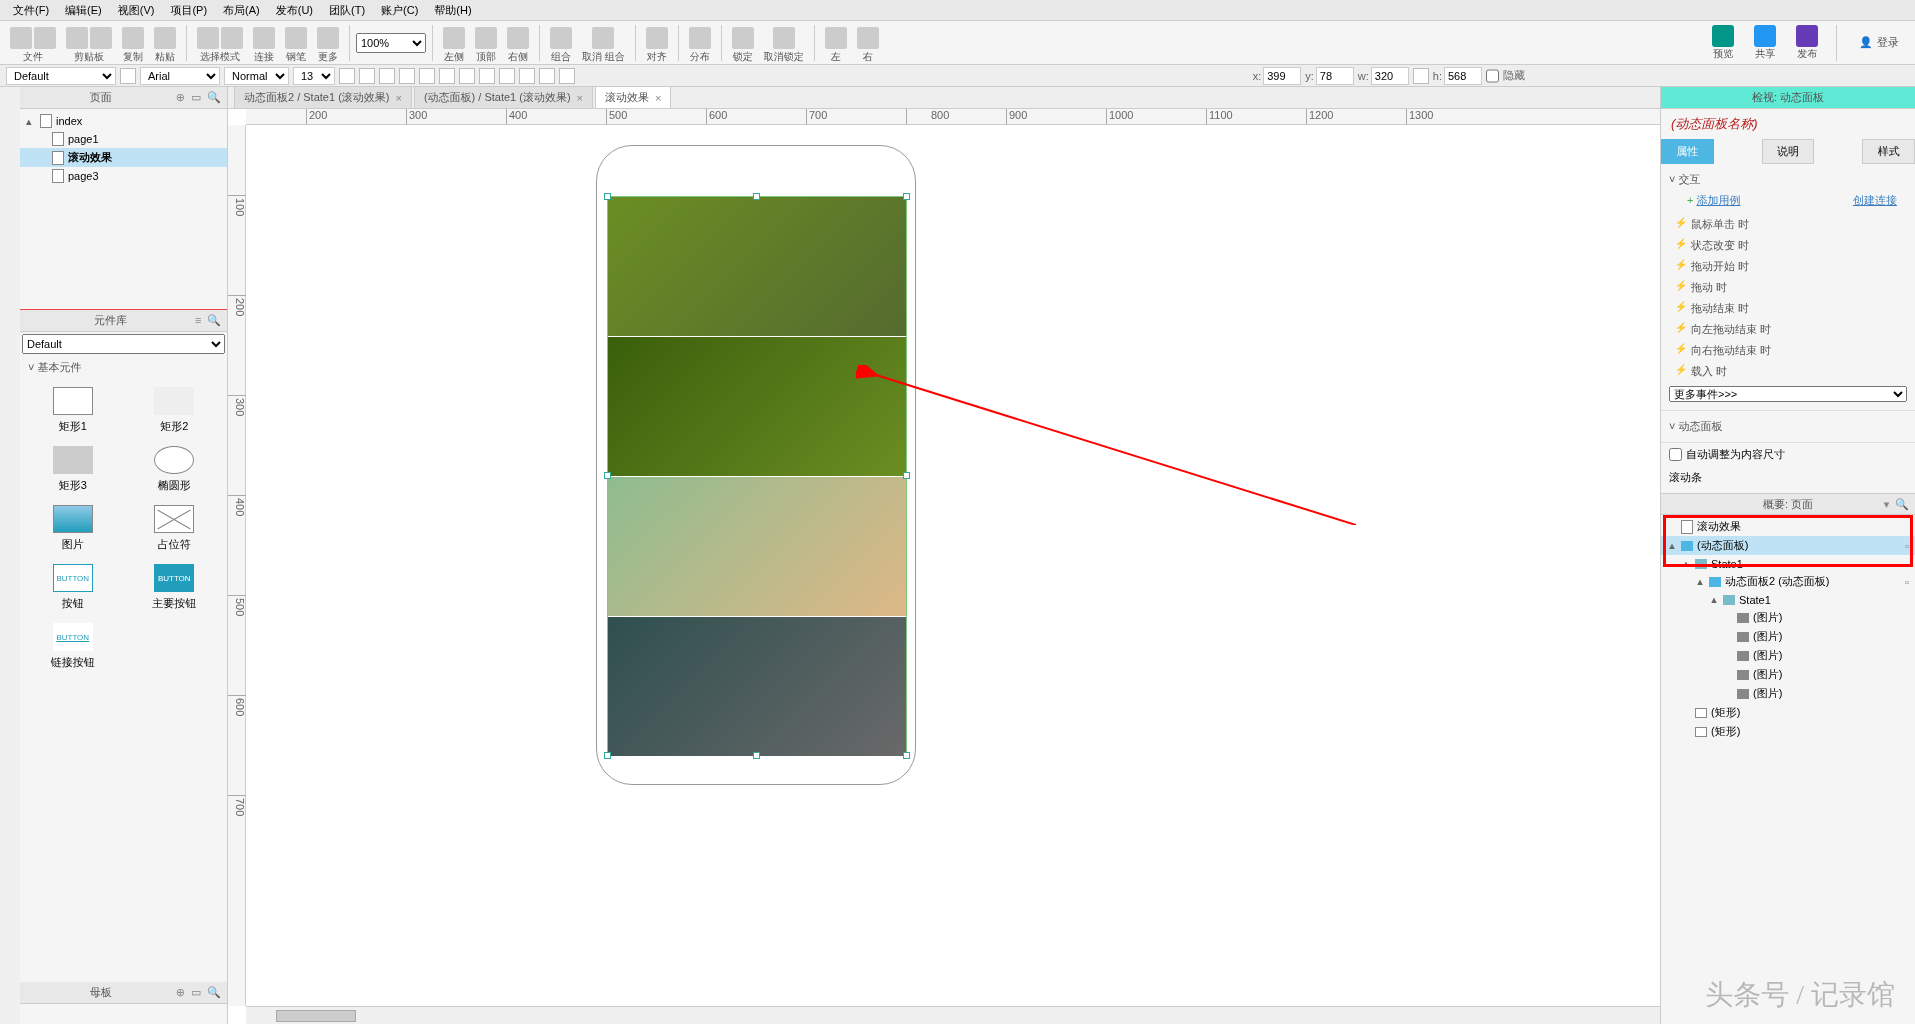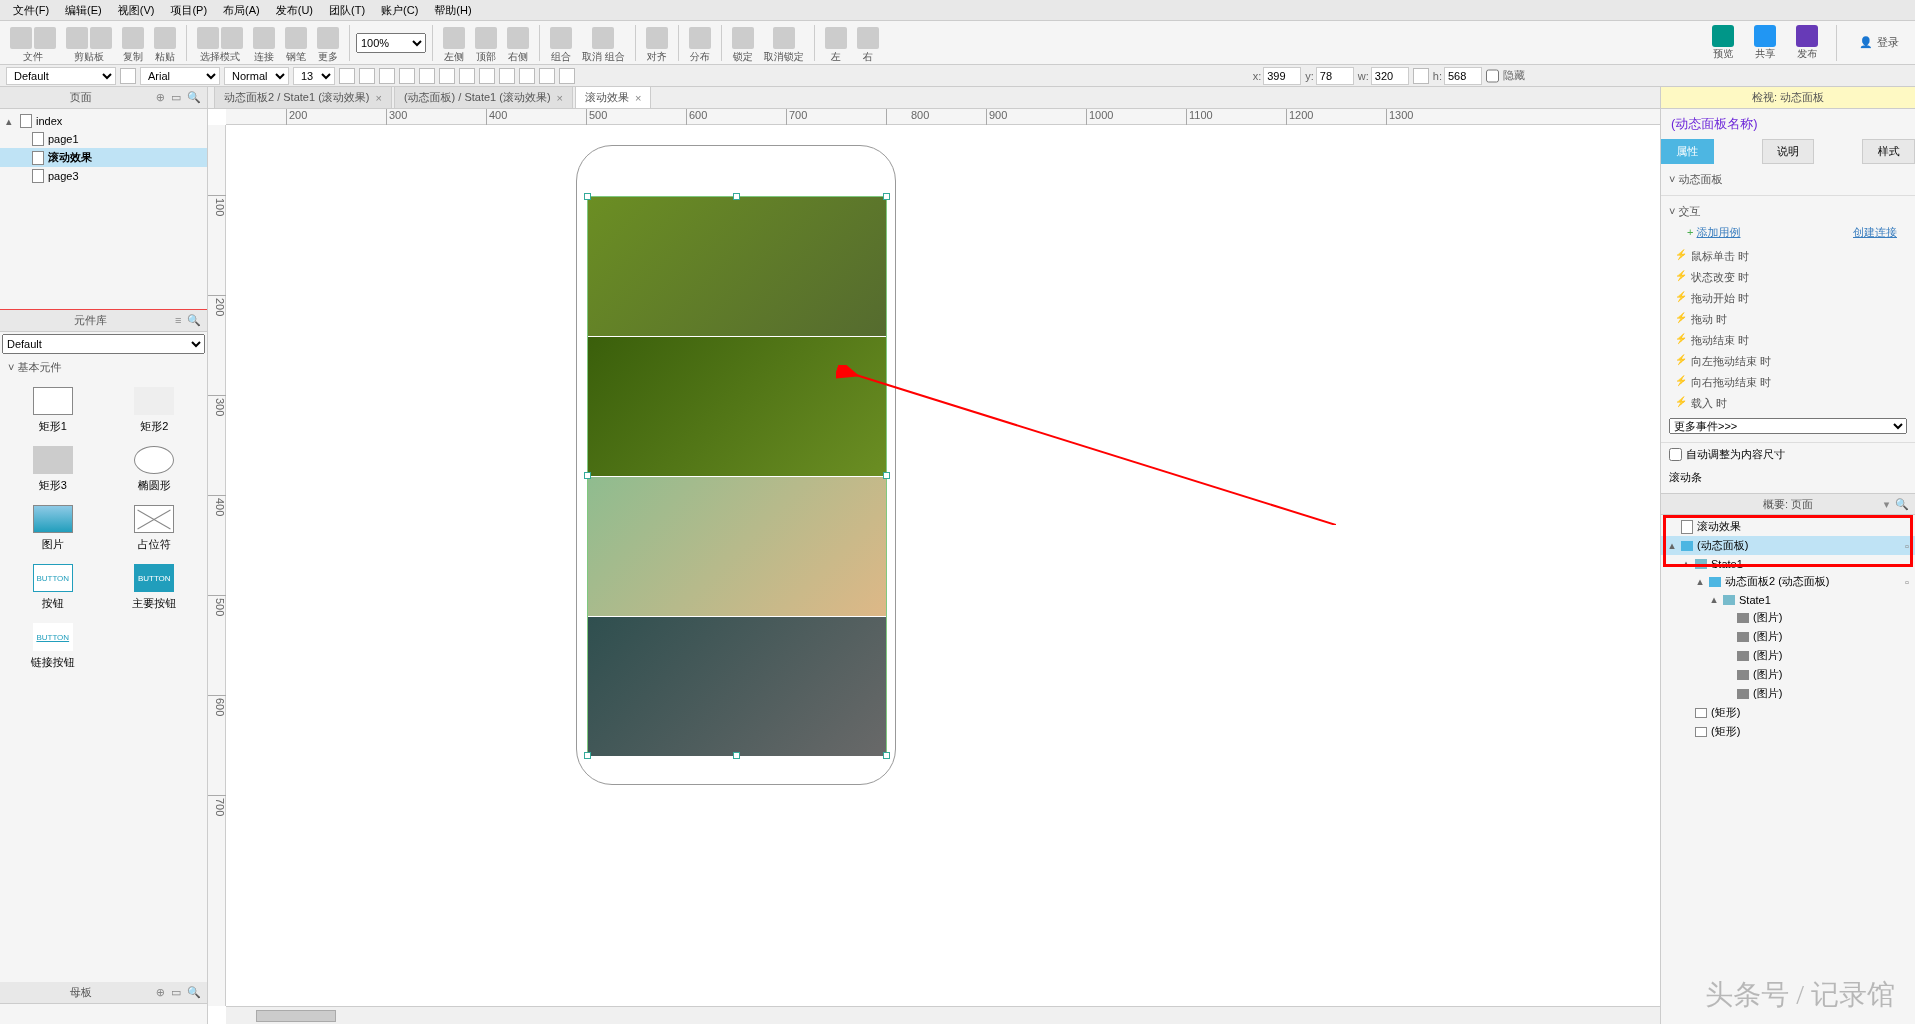--- a/index.html
+++ b/index.html
@@ -18,21 +18,21 @@
 .ic-play { background: #009688; }
 .ic-cloud { background: #2196F3; }
 .ic-pub { background: #673AB7; }
 .login { color: #555; display: flex; align-items: center; gap: 4px; padding: 0 10px; }
 .stylebar { background: #eee; height: 22px; display: flex; align-items: center; padding: 0 6px; border-bottom: 1px solid #ccc; gap: 4px; font-size: 11px; color: #666; }
 .stylebar input, .stylebar select { height: 18px; font-size: 11px; border: 1px solid #ccc; background: #fff; padding: 0 3px; }
 .coord { display: flex; align-items: center; gap: 2px; }
 .coord label { color: #666; }
 .coord input { width: 38px; }
 .spacer { flex: 1; }
-.main { display: flex; height: calc(1024px - 87px); }
+.main { display: flex; height: calc(1024px - 87px); margin-left: 20px; }
 .leftcol { width: 208px; background: #f5f5f5; display: flex; flex-direction: column; border-right: 1px solid #ccc; }
 .panel-head { height: 22px; background: #e8e8e8; display: flex; align-items: center; padding: 0 6px; justify-content: space-between; border-bottom: 1px solid #ccc; color: #555; }
 .panel-head .icons { display: flex; gap: 6px; color: #888; }
 .tree { padding: 3px 0; font-size: 11px; overflow: auto; }
 .tree .row { display: flex; align-items: center; padding: 2px 6px; gap: 4px; cursor: default; }
 .tree .row.sel { background: #bfe3f5; }
 .tree .arrow { width: 10px; color: #666; }
 .tree .ind1 { padding-left: 18px; }
 .lib-panel { border-top: 1px solid #ef4444; }
 .lib-sel { padding: 2px; }
@@ -64,22 +64,22 @@
 .phone { position: absolute; left: 350px; top: 20px; width: 320px; height: 640px; border: 1px solid #999; border-radius: 36px; }
 .dp { position: absolute; left: 10px; top: 50px; width: 300px; height: 560px; border: 1px solid #7fc97f; background: #eee; }
 .dp .im { height: 140px; background: linear-gradient(135deg,#6b8e23,#556b2f); border-bottom:1px solid #fff;}
 .dp .im:nth-child(2){background:linear-gradient(135deg,#3a5f0b,#6b8e23);}
 .dp .im:nth-child(3){background:linear-gradient(135deg,#8fbc8f,#deb887);}
 .dp .im:nth-child(4){background:linear-gradient(135deg,#2f4f4f,#696969);}
 .handle { position: absolute; width: 7px; height: 7px; background: #fff; border: 1px solid #3a9; }
 .arrow-annot { position: absolute; left: 610px; top: 240px; width: 500px; height: 160px; pointer-events: none; }
 .hscroll { position: absolute; left: 18px; right: 0; bottom: 0; height: 18px; background: #f0f0f0; border-top: 1px solid #ccc; }
 .rightcol { width: 255px; background: #f5f5f5; border-left: 1px solid #ccc; display: flex; flex-direction: column; }
-.ins-head { height: 22px; background: #fef9c3; display: flex; align-items: center; justify-content: center; border-bottom: 1px solid #ccc; color: #555;}
-.dp-name { padding: 6px 10px; color: #6d28d9; font-size: 13px; }
+.ins-head { height: 22px; background: #5eead4; display: flex; align-items: center; justify-content: center; border-bottom: 1px solid #ccc; color: #555;}
+.dp-name { padding: 6px 10px; color: #b91c1c; font-style: italic; font-size: 13px; }
 .rtabs { display: flex; gap: 48px; }
 .rtab { flex: 1; text-align: center; padding: 4px; background: #e8e8e8; border: 1px solid #ccc; cursor: default; }
 .rtab.active { background: #4db6e2; color: #fff; border-color: #4db6e2; }
 .section { padding: 4px 8px; border-bottom: 1px solid #ddd; }
 .section-h { color: #555; padding: 4px 0; }
 .link-row { display: flex; justify-content: space-between; padding: 2px 10px 6px 18px; }
 .link-row a { color: #3a7ebf; text-decoration: underline; cursor: pointer; }
 .evt { padding: 3px 6px 3px 22px; color: #555; position: relative; }
 .evt::before { content: "⚡"; position: absolute; left: 6px; color: #c9b037; font-size: 10px; }
 .more-sel { width: 100%; margin: 4px 0; }
@@ -441,38 +441,38 @@
     <div class="ins-head">
         <span>检视: 动态面板</span>
       </div>
     <div class="dp-name">(动态面板名称)</div>
     <div class="rtabs">
       <div class="rtab active">属性</div>
       <div class="rtab">说明</div>
       <div class="rtab">样式</div>
     </div>
     <div class="section">
-      <div class="section-h">˅ <span>动态面板</span></div>
-    </div>
-    <div class="section">
       <div class="section-h">˅ <span>交互</span></div>
       <div class="link-row">
         <span><span style="color:#4caf50">+</span> <a>添加用例</a></span>
         <a>创建连接</a>
       </div>
       <div class="evt">鼠标单击 时</div>
       <div class="evt">状态改变 时</div>
       <div class="evt">拖动开始 时</div>
       <div class="evt">拖动 时</div>
       <div class="evt">拖动结束 时</div>
       <div class="evt">向左拖动结束 时</div>
       <div class="evt">向右拖动结束 时</div>
       <div class="evt">载入 时</div>
       <select class="more-sel"><option>更多事件&gt;&gt;&gt;</option></select>
     </div>
+    <div class="section">
+      <div class="section-h">˅ <span>动态面板</span></div>
+    </div>
     <div class="chk-row">
         <input type="checkbox" style="">
         <span>自动调整为内容尺寸</span>
       </div>
     <div class="chk-row" style="padding-bottom:8px">
         <span>滚动条</span>
       </div>
 
     <div class="outline-head">
       <span>概要: 页面</span>

